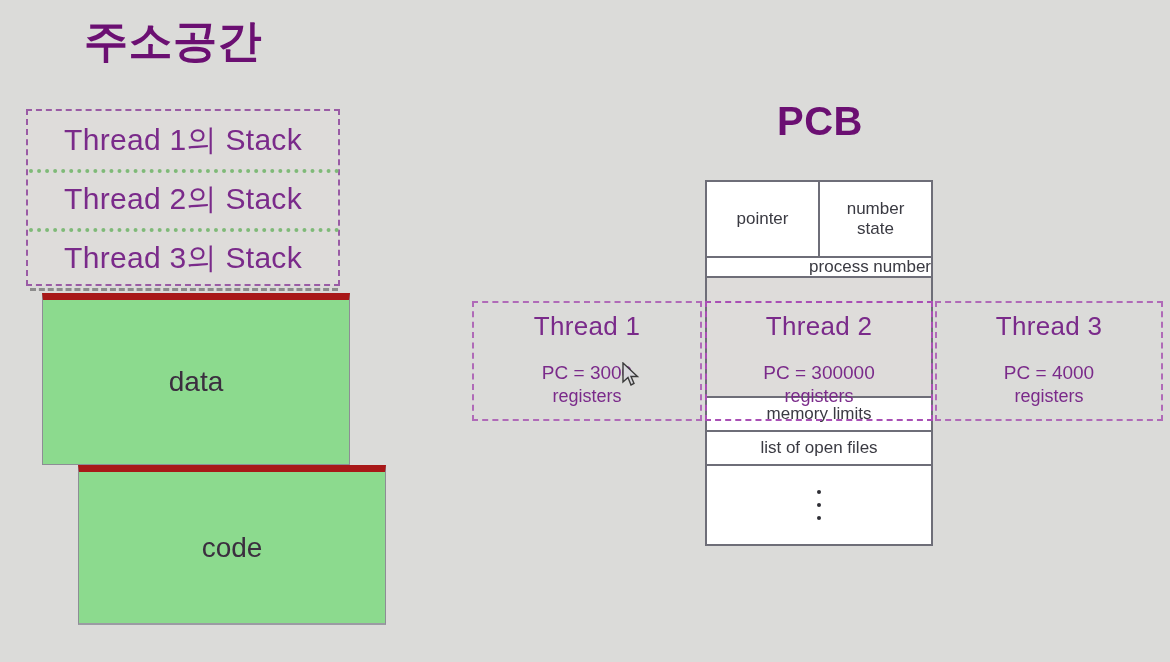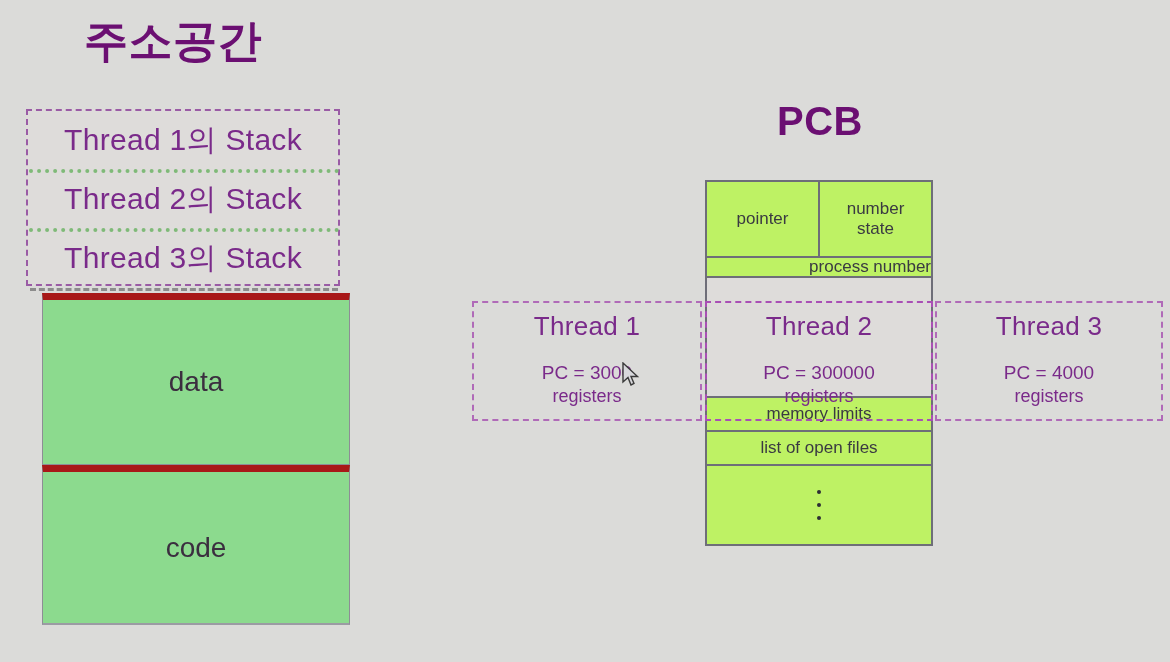--- a/index.html
+++ b/index.html
@@ -105,31 +105,32 @@
     font-size: 28px;
   }
   #data-block {
     top: 184px;
     height: 172px;
   }
   #code-block {
     top: 356px;
     height: 160px;
     border-bottom: 2px solid #9b9ba3;
+    margin-left: 36px;
   }
 
   
   #pcb-table {
     position: absolute;
     left: 705px;
     top: 180px;
     width: 228px;
     box-sizing: border-box;
     border: 2px solid #6e6e78;
-    background: #bef264;
+    background: #ffffff;
   }
   .pcb-row {
     box-sizing: border-box;
     border-bottom: 2px solid #6e6e78;
     display: flex;
     align-items: center;
     justify-content: center;
     color: #3a3a42;
     font-size: 17px;
     text-align: center;

